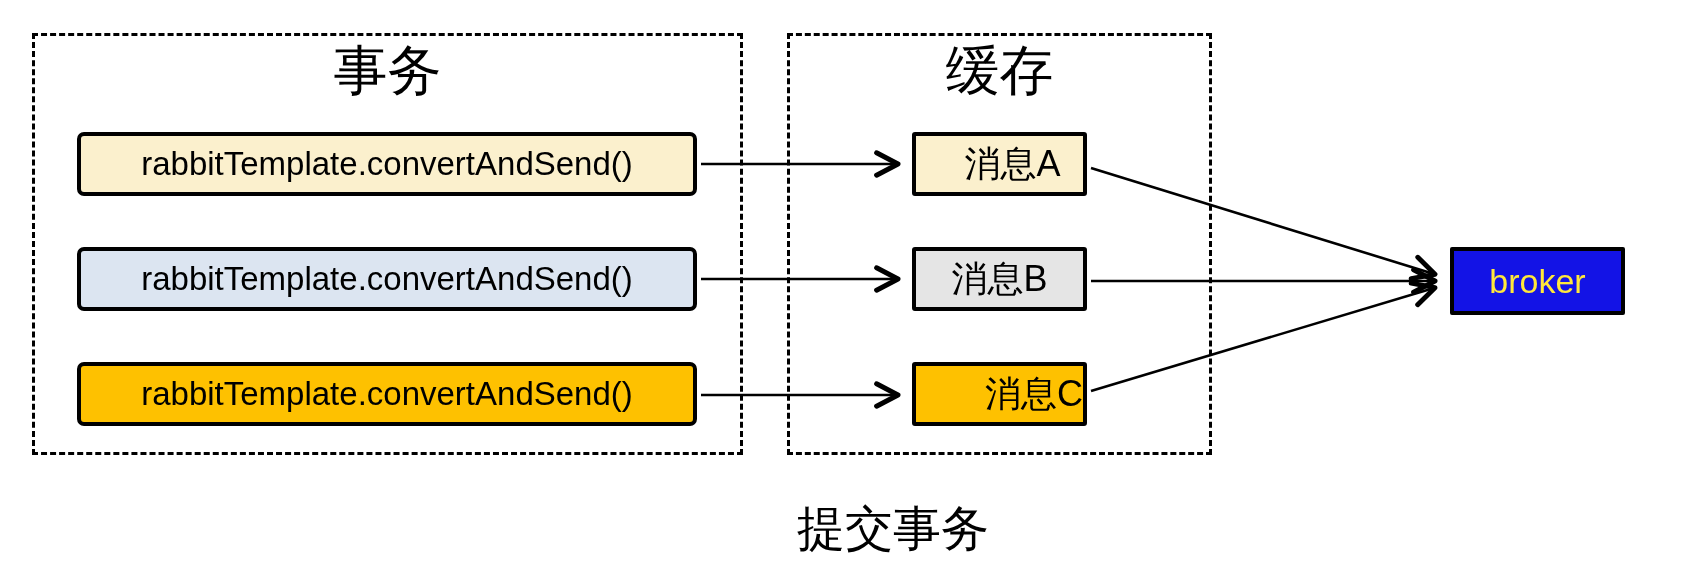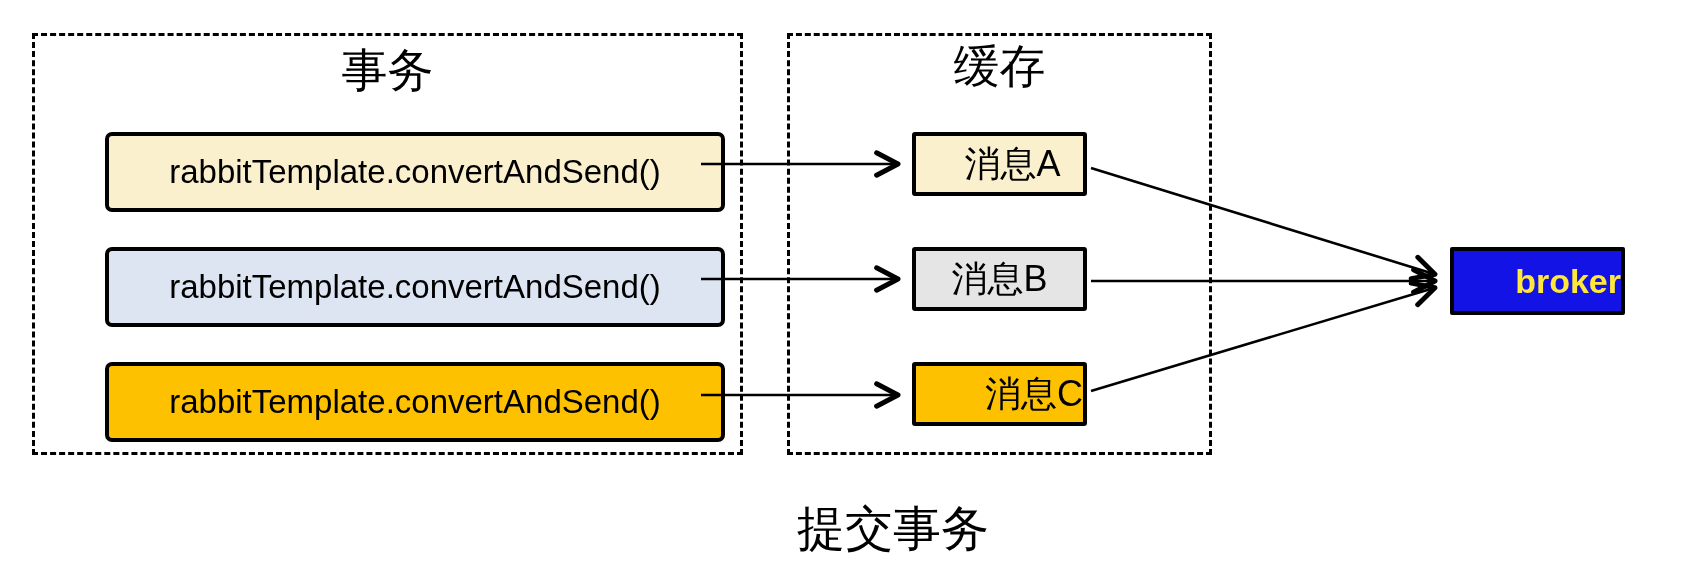--- a/index.html
+++ b/index.html
@@ -3,38 +3,38 @@
 <meta charset="utf-8">
 <style>
   html,body{margin:0;padding:0;}
   body{
     width:1694px;height:578px;position:relative;background:#ffffff;
     font-family:"Liberation Sans","DejaVu Sans",sans-serif;color:#000;
     overflow:hidden;
   }
   .dashed-box{position:absolute;border:3px dashed #000;box-sizing:border-box;background:transparent;}
   #transaction-box{left:32px;top:33px;width:711px;height:422px;}
-  #cache-box{left:787px;top:33px;width:425px;height:422px;font-family:Liberation Mono, monospace;}
+  #cache-box{left:787px;top:33px;width:425px;height:422px;}
   .group-title{
     position:absolute;left:0;right:0;top:6px;text-align:center;
-    font-size:46px;line-height:56px;color:#000;
+    font-size:54px;line-height:56px;color:#000;
   }
   .node{
     position:absolute;box-sizing:border-box;border:4px solid #000;
     display:flex;align-items:center;justify-content:center;
     white-space:nowrap;
   }
-  .call-box{left:77px;width:620px;height:80px;border-radius:7px;font-size:33px;margin-left:28px;}
+  .call-box{left:77px;width:620px;height:64px;border-radius:7px;font-size:33px;}
   .call-1{top:132px;}
   .call-2{top:247px;}
   .call-3{top:362px;}
   .msg-box{left:912px;width:175px;height:64px;border-radius:3px;font-size:36px;}
   .broker-box{
     left:1450px;top:247px;width:175px;height:68px;
-    font-size:34px;font-weight:bold;border-radius:2px;justify-content:flex-end;
+    font-size:34px;font-weight:normal;border-radius:2px;
   }
   #commit-caption{
     position:absolute;left:797px;top:500px;width:400px;text-align:left;
     font-size:48px;line-height:58px;
   }
   #arrow-layer{position:absolute;left:0;top:0;pointer-events:none;}
 </style>
 </head>
 <body>
 

